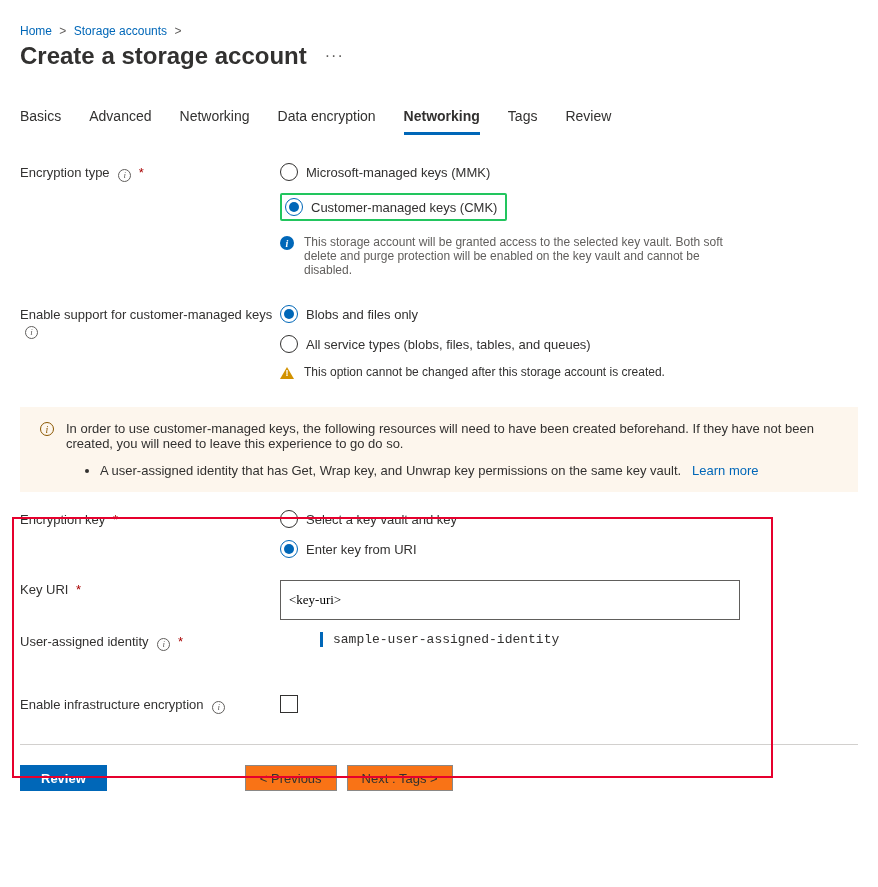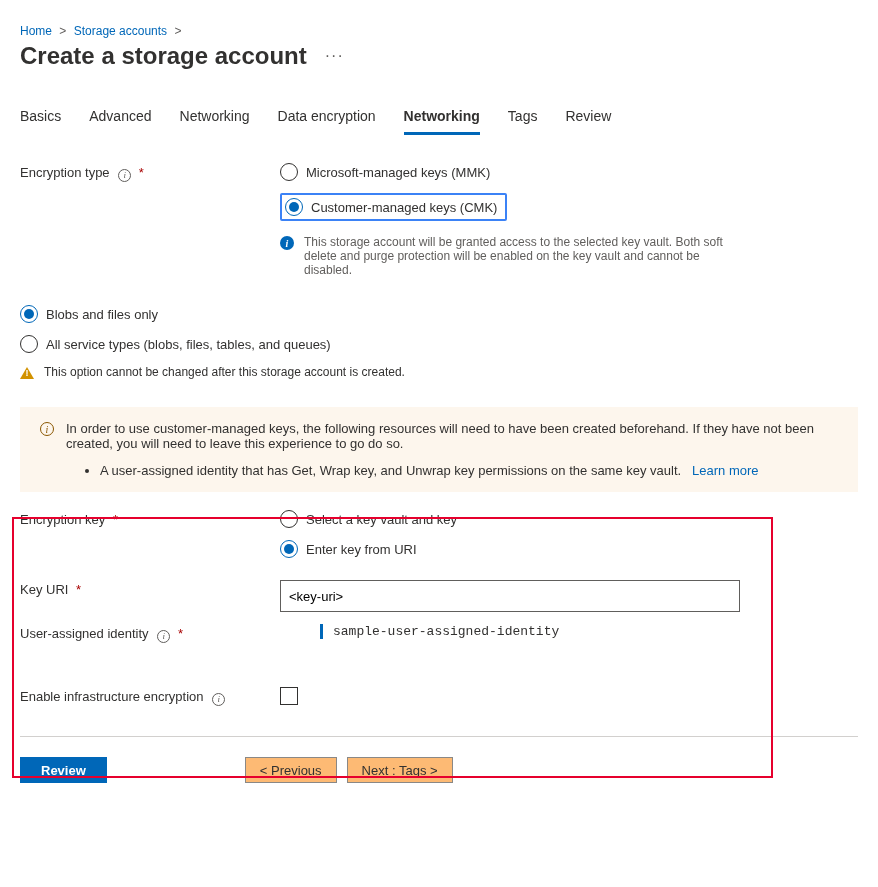--- a/index.html
+++ b/index.html
@@ -35,21 +35,21 @@
   .radio-outer {
     width: 18px; height: 18px; border-radius: 50%; border: 1px solid #323130;
     display: flex; align-items: center; justify-content: center; margin-right: 8px; flex-shrink: 0;
   }
   .radio-outer.selected { border-color: #0067b8; }
   .radio-inner {
     width: 10px; height: 10px; border-radius: 50%; background: #0067b8;
   }
   .highlight-box {
     display: inline-flex; align-items: flex-end; padding: 3px 8px 3px 3px;
-    border: 2px solid #3b82f6; border-radius: 2px;
+    border: 2px solid #22c55e; border-radius: 2px;
   }
   .info-blob {
     display: flex; align-items: flex-start; margin-top: 4px; margin-bottom: 18px;
     font-size: 12px; color: #605e5c; max-width: 460px;
   }
   .info-badge {
     width: 14px; height: 14px; background: #0067b8; color: #fff; border-radius: 50%;
     display: flex; align-items: center; justify-content: center; font-size: 10px;
     font-style: italic; font-weight: bold; font-family: Georgia, serif;
     margin-right: 10px; flex-shrink: 0; margin-top: 1px;
@@ -69,38 +69,38 @@
   .notice-icon {
     width: 14px; height: 14px; border: 1px solid #8a5600; color: #8a5600;
     border-radius: 50%; display: flex; align-items: center; justify-content: center;
     font-size: 10px; font-style: italic; font-family: Georgia, serif; margin-right: 12px;
     flex-shrink: 0; margin-top: 1px;
   }
   .notice-box ul { margin-top: 12px; padding-left: 34px; }
   .notice-box li { margin-bottom: 0; }
   .link { color: #0067b8; cursor: pointer; }
   .text-input {
-    width: 460px; height: 32px; border: 1px solid #605e5c; padding: 2px 8px;
-    font-size: 13px; font-family: Liberation Sans, sans-serif;
+    width: 460px; height: 40px; border: 1px solid #605e5c; padding: 2px 8px;
+    font-size: 13px; font-family: Liberation Serif, serif;
   }
   .vb {
     border-left: 3px solid #0067b8; padding-left: 10px; margin-bottom: 2px; font-family: Liberation Mono, monospace;
   }
   .checkbox {
     width: 18px; height: 18px; border: 1px solid #323130; background: #fff; cursor: pointer;
   }
   .big-highlight {
     position: absolute; border: 2px solid #e6002d; pointer-events: none;
     left: 12px; right: 105px; top: 517px; height: 261px;
   }
   .hr { border: none; border-top: 1px solid #d2d0ce; margin: 30px 0 20px 0; }
   .footer { display: flex; gap: 10px; align-items: center; }
   .btn {
     height: 26px; padding: 0 14px; font-size: 13px; font-family: inherit;
-    border: 1px solid #8a8886; background: #fdba74; color: #323130; cursor: pointer;
+    border: 1px solid #8a8886; background: #f97316; color: #323130; cursor: pointer;
   }
   .btn.primary { background: #0067b8; border-color: #0067b8; color: #fff; font-weight: 600; padding: 0 20px; }
   .footer-gap { width: 118px; }
 </style>
 </head>
 <body>
 <div class="page">
 
   <div class="breadcrumb">
     <span class="link">Home</span>
@@ -146,20 +146,24 @@
           </div>
         </div>
         <div class="info-blob">
           <span class="info-badge">i</span>
           <span>This storage account will be granted access to the selected key vault. Both soft delete and purge protection will be enabled on the key vault and cannot be disabled.</span>
         </div>
       </div>
     </div>
 
     <div class="row">
+      <div class="label-col">
+        <span>Enable support for customer-managed keys</span>
+        <span class="info-icon">i</span>
+      </div>
       <div class="field-col">
         <div class="radio-row">
           <span class="radio-outer selected">
               <span class="radio-inner"></span>
             </span>
           <span>Blobs and files only</span>
         </div>
         <div class="radio-row">
           <span class="radio-outer"></span>
           <span>All service types (blobs, files, tables, and queues)</span>

